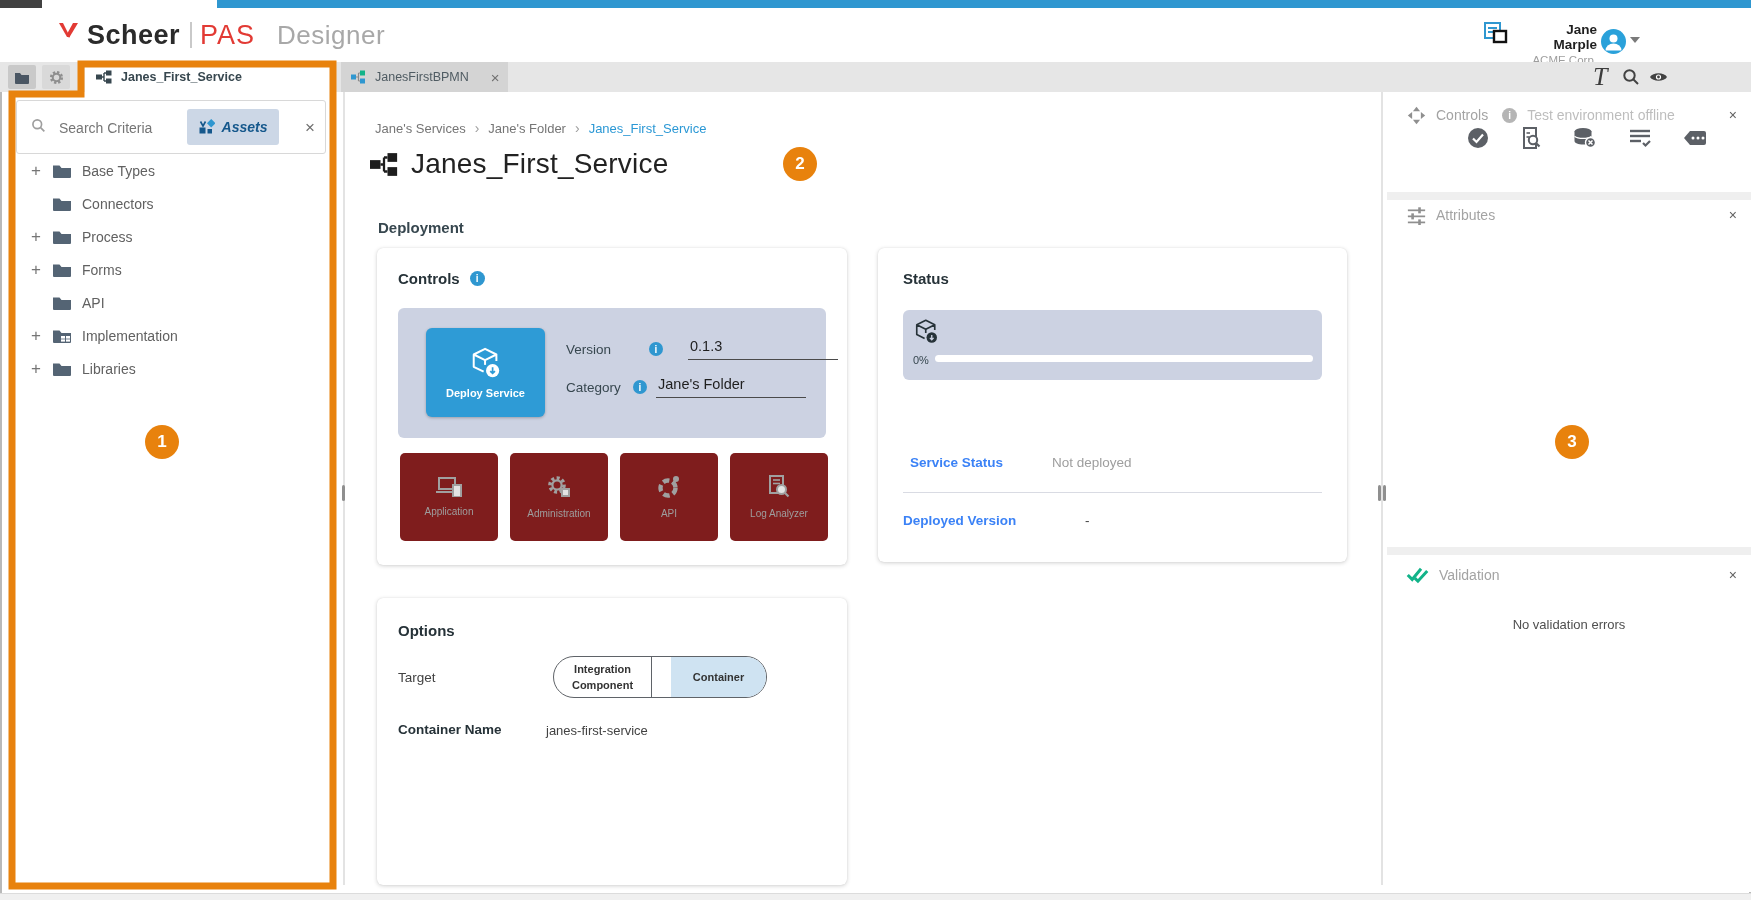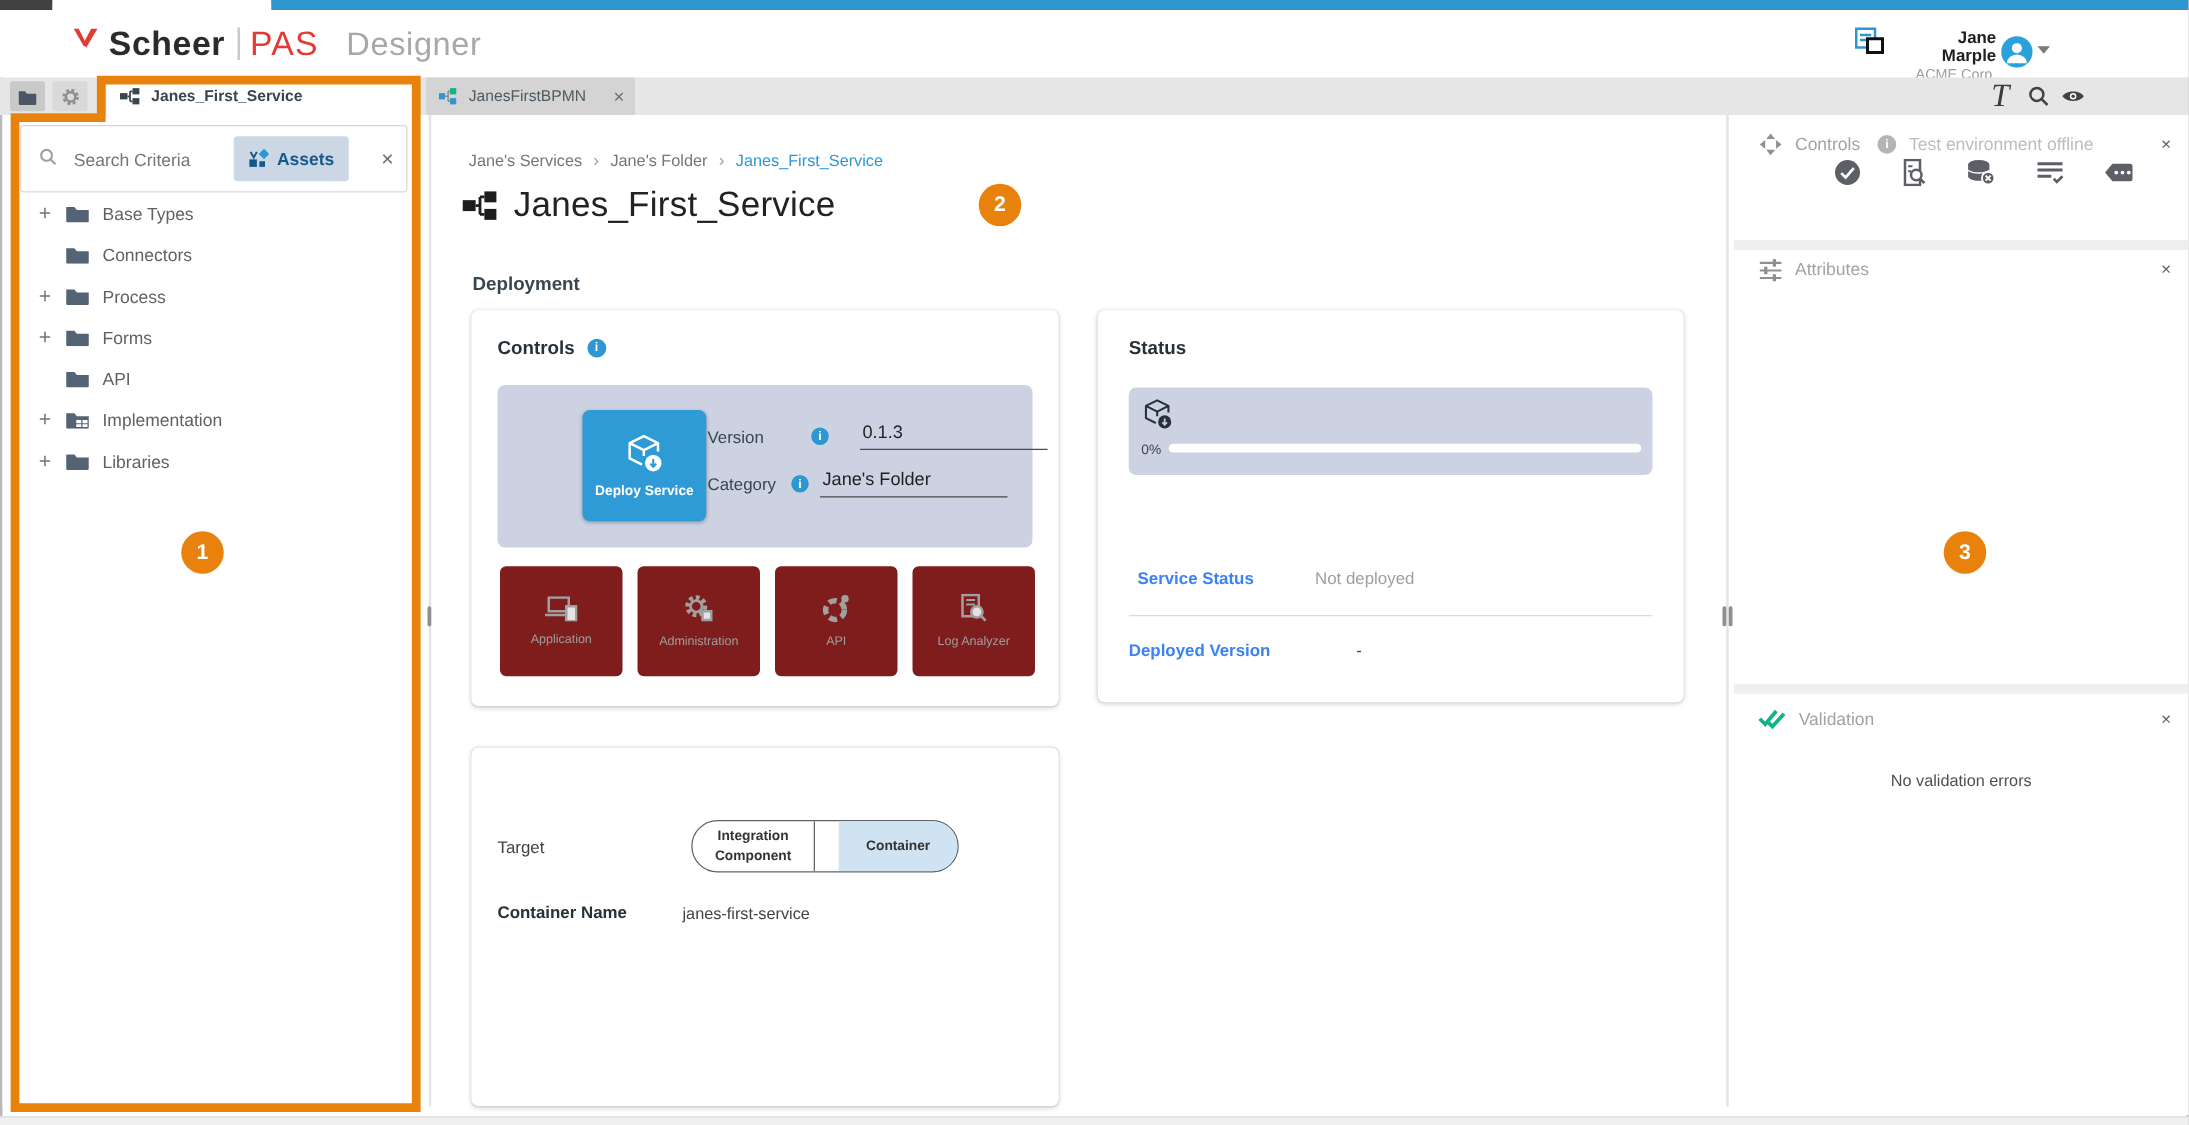--- a/index.html
+++ b/index.html
@@ -34,21 +34,21 @@
   .tab-label-inactive{font-size:12.5px;color:#4f5b62;margin-left:9px;}
   .close-x{color:#6f6f6f;font-size:15px;line-height:1;cursor:default;}
   .text-tool{font-family:"Liberation Serif","DejaVu Serif",serif;font-style:italic;font-size:26px;color:#3c3c3c;}
 
   
   #left-panel{left:2px;top:92px;width:340px;height:793px;background:#fff;}
   .search-box{left:14px;top:8px;width:308px;height:52px;border:1px solid #d8d8d8;border-radius:3px;background:#fff;}
   .search-input{position:absolute;left:40px;top:14px;width:120px;height:24px;border:none;outline:none;font-size:14px;color:#444;background:transparent;font-family:inherit;}
   .search-input::placeholder{color:#757575;opacity:1;}
   .assets-btn{position:absolute;left:170px;top:8px;width:92px;height:36px;background:#ccd7e6;border-radius:3px;display:flex;align-items:center;justify-content:center;gap:7px;}
-  .assets-label{font-size:14px;font-weight:600;color:#15588c;}
+  .assets-label{font-size:14px;font-weight:600;color:#15588c;font-style:italic;}
   .tree{left:0;top:62px;width:340px;}
   .tree-row{display:flex;align-items:center;height:33px;}
   .expander{width:16px;margin-left:26px;font-size:17px;color:#757575;text-align:center;line-height:1;}
   .expander.hidden{visibility:hidden;}
   .tree-label{font-size:14px;color:#616161;margin-left:10px;}
 
   .vdivider{background:#e3e3e3;width:2px;}
   .drag-handle{width:3px;height:16px;background:#8f8f8f;border-radius:2px;}
 
   
@@ -302,21 +302,21 @@
     </div>
 
     <div class="abs section-head" style="left:32px;top:127px;">Deployment</div>
 
     <div class="card" style="left:31px;top:156px;width:470px;height:317px;">
       <div class="flex" style="margin:22px 0 0 21px;gap:10px;">
         <span class="card-title">Controls</span>
         <span class="info-i" style="width:15px;height:15px;">i</span>
       </div>
       <div class="blue-panel" style="left:21px;top:60px;width:428px;height:130px;">
-        <div class="deploy-btn" style="left:28px;top:20px;width:99px;height:89px;margin-left:40px;">
+        <div class="deploy-btn" style="left:28px;top:20px;width:119px;height:89px;">
           <svg width="34" height="34" viewBox="0 0 36 36">
             <path d="M17 3 L29 9 L17 15 L5 9 Z M5 9 V22 L15.5 27.2 M29 9 V16" fill="none" stroke="#fff" stroke-width="2.1" stroke-linejoin="round"></path>
             <path d="M17 15 V20" stroke="#fff" stroke-width="2.1"></path>
             <circle cx="25" cy="26" r="7" fill="#fff"></circle>
             <path d="M25 22.5 V28.5 M22.5 26.5 L25 29 L27.5 26.5" fill="none" stroke="#2e9bd6" stroke-width="1.8"></path>
           </svg>
           <span class="deploy-label">Deploy Service</span>
         </div>
         <div class="abs flex" style="left:168px;top:30px;gap:25px;">
           <span class="field-label" style="width:58px;">Version</span>
@@ -385,20 +385,21 @@
         <span class="row-value">Not deployed</span>
       </div>
       <div class="hline" style="left:25px;top:244px;width:419px;"></div>
       <div class="abs flex" style="left:25px;top:265px;width:419px;">
         <span class="row-label" style="width:182px;">Deployed Version</span>
         <span class="row-value" style="color:#424242;">-</span>
       </div>
     </div>
 
     <div class="card" style="left:31px;top:506px;width:470px;height:287px;">
+      <div class="card-title" style="margin:24px 0 0 21px;">Options</div>
       <div class="abs opt-label" style="left:21px;top:72px;">Target</div>
       <div class="toggle" style="left:176px;top:58px;width:212px;">
         <div class="toggle-seg" style="width:107px;border-right:1px solid #5f6368;padding:0 6px;box-sizing:border-box;">Integration Component</div>
         <div class="toggle-seg sel" style="width:105px;">Container</div>
       </div>
       <div class="abs opt-label bold" style="left:21px;top:124px;">Container Name</div>
       <div class="abs opt-value" style="left:169px;top:125px;">janes-first-service</div>
     </div>
   </div>
 

